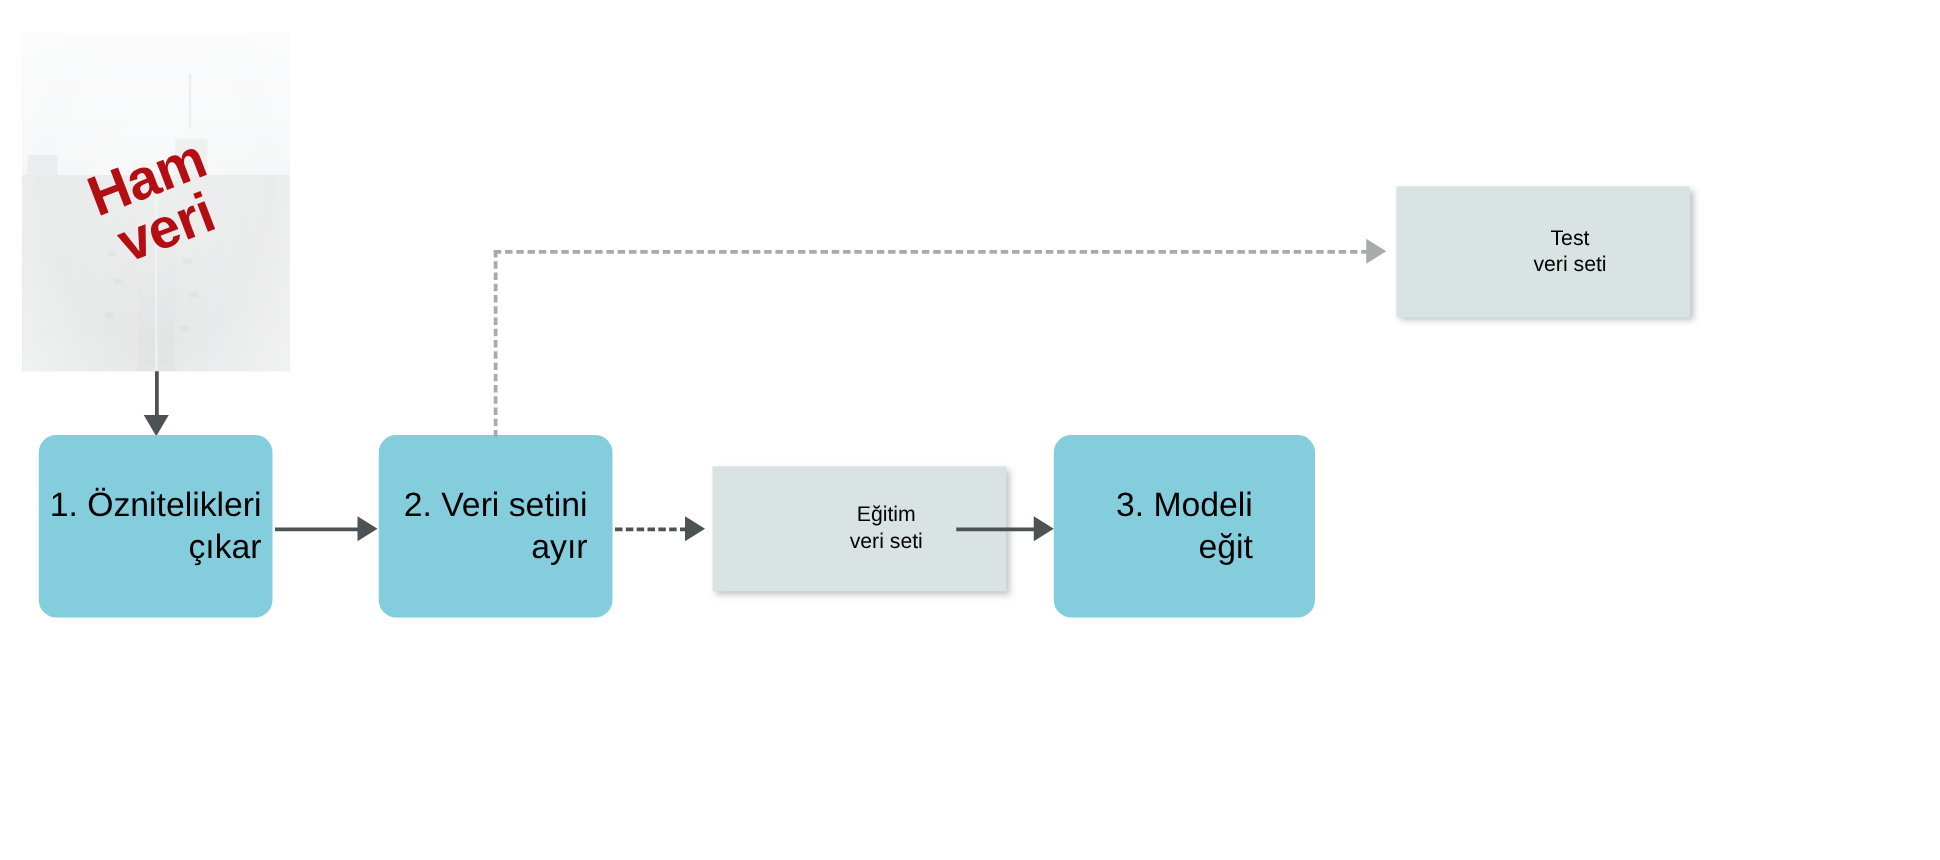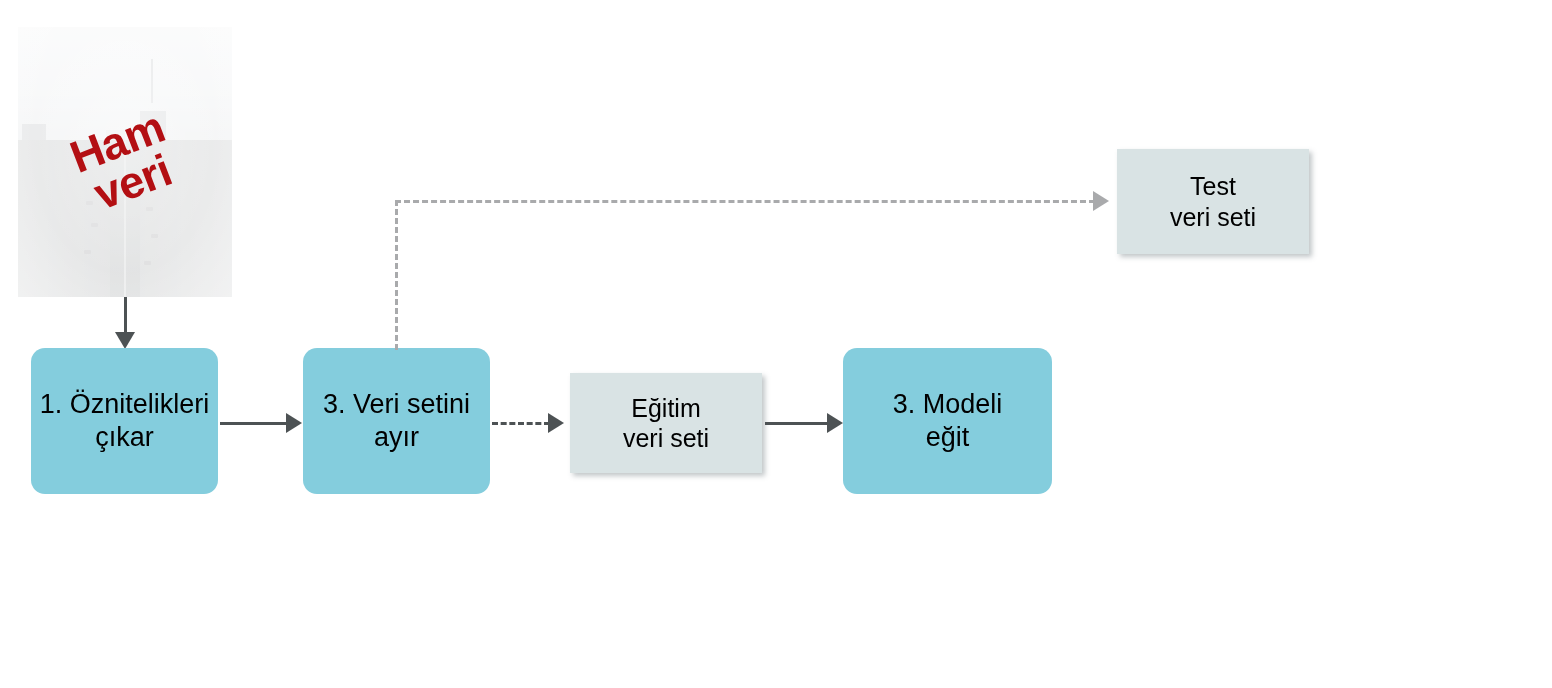--- a/index.html
+++ b/index.html
@@ -118,25 +118,27 @@
     justify-content: center;
     text-align: center;
     color: #000000;
     white-space: pre-line;
     line-height: 1.22;
   }
   .node.process {
     background: #84cddd;
     border-radius: 14px;
     font-size: 27px;
+    text-align: right;
   }
   .node.dataset {
     background: #d9e3e4;
-    font-size: 25px;
+    font-size: 17px;
     box-shadow: 3px 3px 5px rgba(120,130,135,0.45);
+    padding-left: 43px;
   }
 
   
   .conn { position: absolute; }
   .line-h {
     position: absolute;
     height: 3px;
     background: #4d5254;
   }
   .line-v {
@@ -221,21 +223,21 @@
   </div>
 
   <div class="node process" style="left:31px; top:348px; width:187px; height:146px;">1. Öznitelikleri
 çıkar</div>
 
   <div class="conn">
     <div class="line-h" style="left:220px; top:422px; width:68px;"></div>
     <div class="arrow-r" style="left:286px; top:413px;"></div>
   </div>
 
-  <div class="node process" style="left:303px; top:348px; width:187px; height:146px;">3. Veri setini
+  <div class="node process" style="left:303px; top:348px; width:187px; height:146px;">2. Veri setini
 ayır</div>
 
   <div class="conn">
     <div class="dash-h" style="left:492px; top:422px; width:58px;"></div>
     <div class="arrow-r" style="left:548px; top:413px;"></div>
   </div>
 
   <div class="node dataset" style="left:570px; top:373px; width:192px; height:100px;">Eğitim
 veri seti</div>
 

